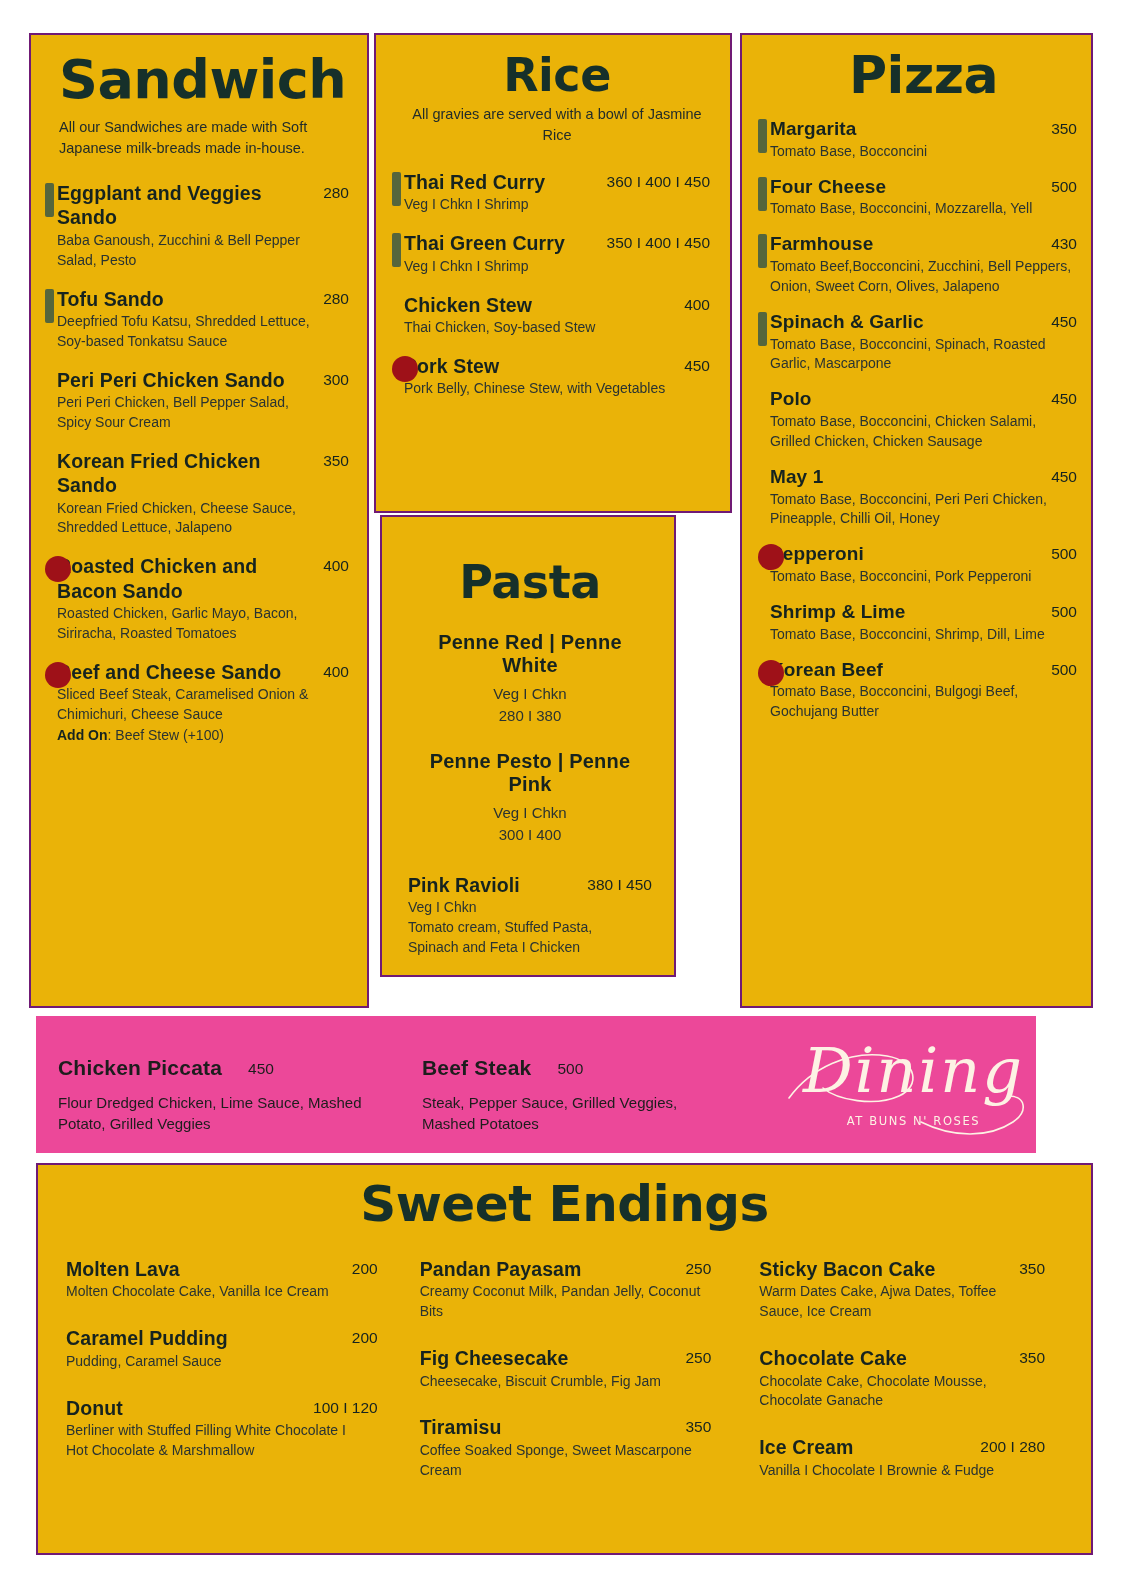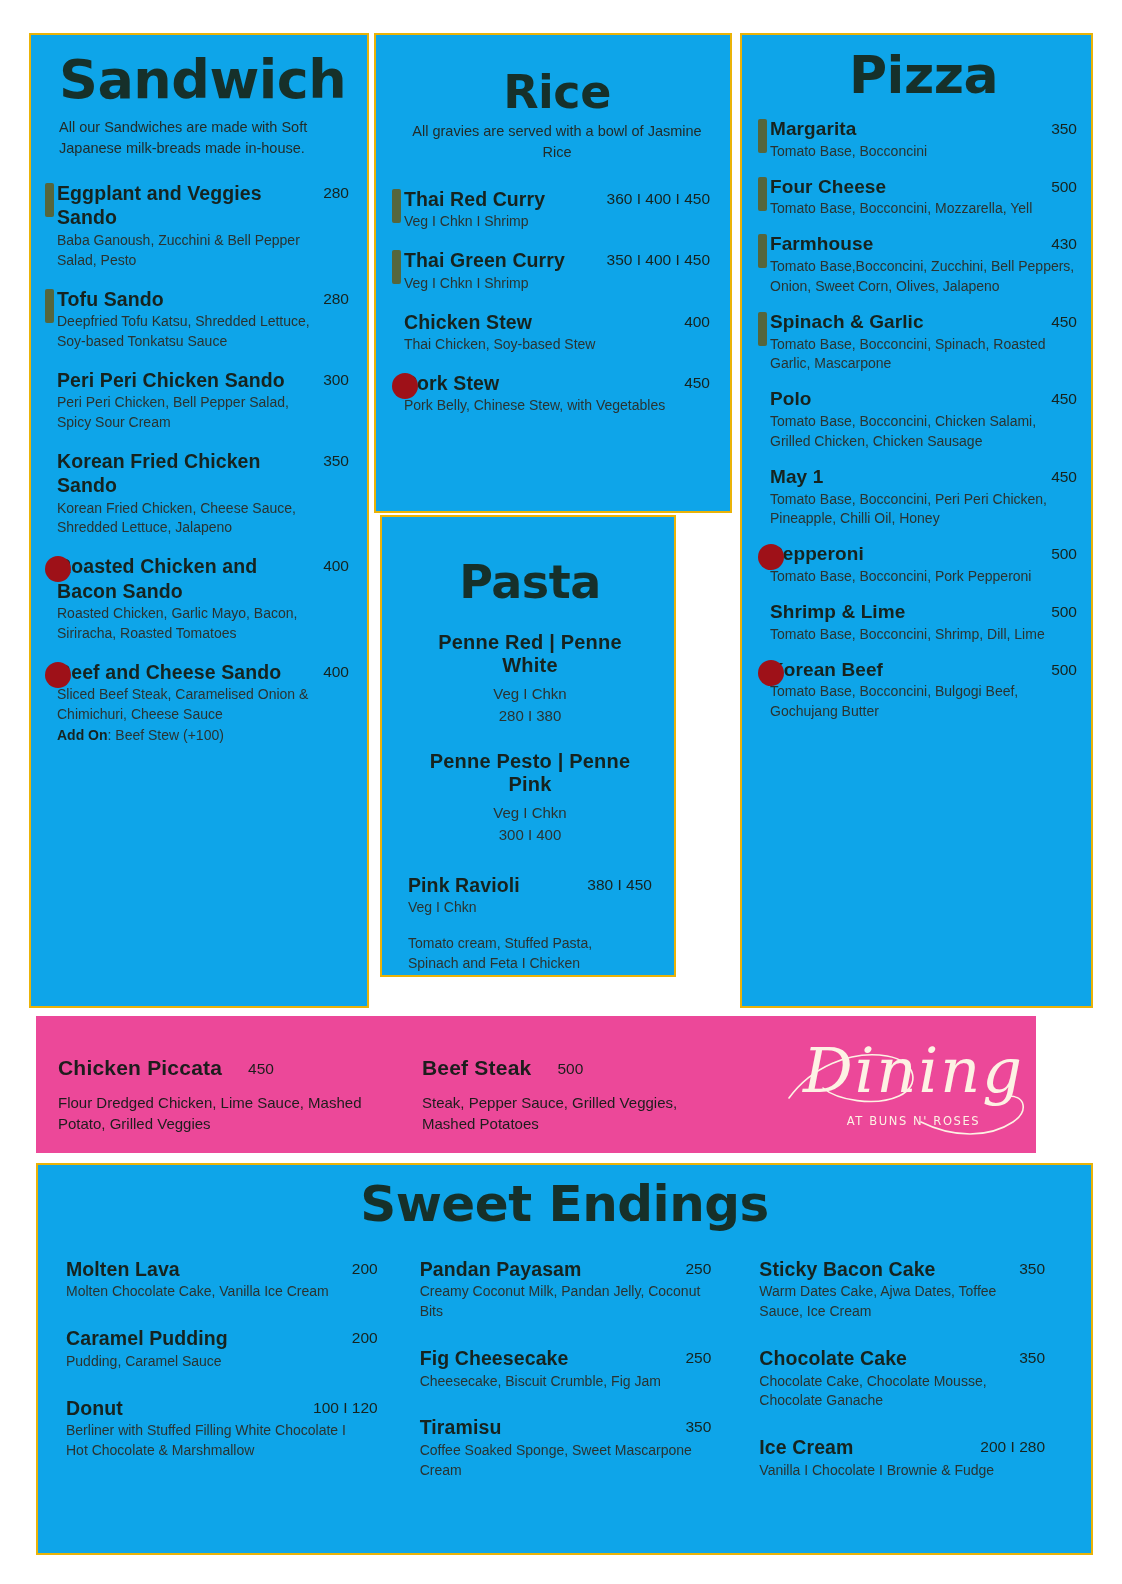--- a/index.html
+++ b/index.html
@@ -10,22 +10,22 @@
     font-family:"Liberation Sans", sans-serif;
     color:#16231f;
     position:relative;
     overflow:hidden;
   }
   .page{position:absolute;left:0;top:0;width:1122px;height:1584px;}
 
   
   .box{
     position:absolute;
-    border:2px solid #eab308;
-    background:#0ea5e9;
+    border:2px solid #701a75;
+    background:#eab308;
     box-sizing:border-box;
   }
   .sec-title{
     text-align:center;
     font-family:"DejaVu Sans", sans-serif;
     font-weight:700;
     color:#16302a;
     letter-spacing:-0.5px;
     line-height:1.0;
   }
@@ -77,21 +77,21 @@
   .itembody{padding-left:0;}
 
   
   #sandwich{left:29px;top:33px;width:340px;height:975px;padding:12px 18px 0 26px;}
   #sandwich .sec-title{font-size:54px;margin:6px 0 0 0;text-align:left;padding-left:2px;}
   #sandwich .sec-note{text-align:left;margin-top:10px;padding-left:2px;}
   #sandwich .items{margin-top:22px;}
 
   
   #rice{left:374px;top:33px;width:358px;height:480px;padding:14px 20px 0 28px;}
-  #rice .sec-title{font-size:46px;margin-top:20px;}
+  #rice .sec-title{font-size:46px;margin-top:3px;}
   #rice .items{margin-top:24px;}
 
   
   #pasta{left:380px;top:515px;width:296px;height:462px;padding:14px 22px 0 26px;}
   #pasta .sec-title{font-size:46px;margin-top:28px;}
   #pasta .pitem{margin-top:26px;text-align:center;}
   #pasta .pitem .ph{font-weight:700;font-size:20px;color:#16231f;letter-spacing:0.2px;}
   #pasta .pitem .sub{font-size:15px;color:#2a3331;margin-top:8px;}
   #pasta .pitem .sub2{font-size:15px;color:#2a3331;margin-top:5px;}
 
@@ -279,21 +279,21 @@
           <div class="sub2">300 I 400</div>
         </div>
       </div>
     <div class="item" style="margin-top:30px;">
       <div class="itembody">
         <div class="row">
           <div class="nm">Pink Ravioli</div>
           <div class="pr">380 I 450</div>
         </div>
         <div class="ds">Veg I Chkn</div>
-        <div class="ds" style="margin-top:16px;">Tomato cream, Stuffed Pasta, Spinach and Feta I Chicken</div>
+        <div class="ds" style="margin-top:0;">Tomato cream, Stuffed Pasta, Spinach and Feta I Chicken</div>
       </div>
     </div>
   </div>
 
   <div class="box" id="pizza">
     <div class="sec-title">Pizza</div>
     <div class="items" id="pizza-items">
         <div class="item">
           <span class="mk veg"></span>
           <div class="itembody">
@@ -314,21 +314,21 @@
             <div class="ds">Tomato Base, Bocconcini, Mozzarella, Yell</div>
           </div>
         </div>
         <div class="item">
           <span class="mk veg"></span>
           <div class="itembody">
             <div class="row">
               <div class="nm">Farmhouse</div>
               <div class="pr">430</div>
             </div>
-            <div class="ds">Tomato Base,Bocconcini, Zucchini, Bell Peppers, Onion, Sweet Corn, Olives, Jalapeno</div>
+            <div class="ds">Tomato Beef,Bocconcini, Zucchini, Bell Peppers, Onion, Sweet Corn, Olives, Jalapeno</div>
           </div>
         </div>
         <div class="item">
           <span class="mk veg"></span>
           <div class="itembody">
             <div class="row">
               <div class="nm">Spinach &amp; Garlic</div>
               <div class="pr">450</div>
             </div>
             <div class="ds">Tomato Base, Bocconcini, Spinach, Roasted Garlic, Mascarpone</div>

